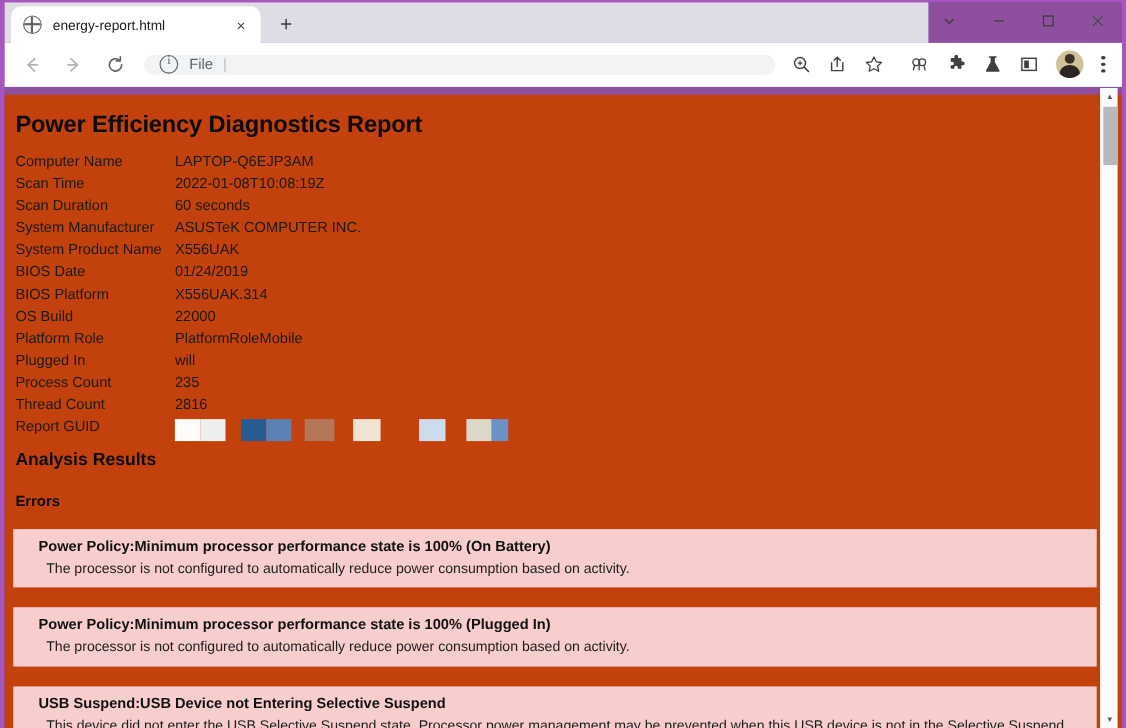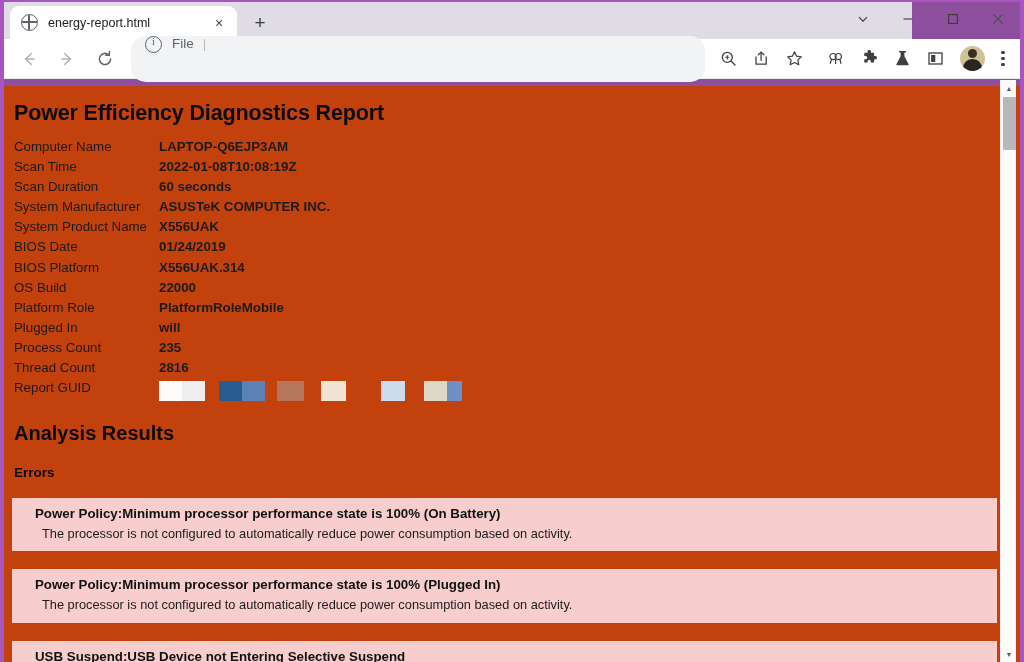--- a/index.html
+++ b/index.html
@@ -17,21 +17,21 @@
     background: #8d4f9e;
     border-left: 4px solid #a855c0;
     border-right: 4px solid #a855c0;
     border-top: 2px solid #a855c0;
     overflow: hidden;
   }
 
   
   #tabstrip {
     position: absolute; top: 0; left: 0;
-    width: 908px; height: 37px;
+    width: 840px; height: 37px;
     background: #dfdce6;
     display: flex; align-items: flex-end;
   }
   #tab {
     margin-left: 6px;
     width: 227px; height: 33px;
     background: #ffffff;
     border-radius: 9px 9px 0 0;
     display: flex; align-items: center;
     padding: 0 8px 0 11px;
@@ -98,25 +98,25 @@
   .navbtn {
     width: 32px; height: 32px; margin-left: 6px;
     display: flex; align-items: center; justify-content: center;
     border-radius: 50%;
   }
   .navbtn:first-child { margin-left: 9px; }
   .navbtn svg { display: block; }
 
   #omnibox {
     flex: 1 1 auto;
-    height: 46px;
+    height: 18px;
     margin: 0 8px 0 10px;
     background: #f1f3f4;
     border-radius: 15px;
-    display: flex; align-items: flex-start;
+    display: flex; align-items: center;
     padding: 0 14px;
     min-width: 0;
   }
   #omni-info {
     flex: 0 0 17px; width: 17px; height: 17px;
     border: 1.5px solid #5f6368; border-radius: 50%;
     position: relative; margin-right: 10px;
   }
   #omni-info::after {
     content: "i";
@@ -193,33 +193,33 @@
   table#sysinfo { border-collapse: collapse; margin-left: 2px; }
   table#sysinfo td {
     font-size: 13.3px;
     color: #1c1c1c;
     padding: 0 0 6.6px 0;
     vertical-align: top;
     line-height: 13.5px;
     white-space: nowrap;
   }
   table#sysinfo td.k { padding-right: 12px; font-weight: normal; }
-  table#sysinfo td.v { font-weight: bold; margin-left: 10px; }
+  table#sysinfo td.v { font-weight: normal; margin-left: 10px; }
 
   
   #guid-redaction {
     position: relative; height: 20px; width: 330px;
   }
   #guid-redaction span {
     position: absolute; top: 0; display: block; height: 20px;
   }
 
   h2#analysis-title {
-    font-size: 20px; font-weight: bold; color: #0b0b0b;
-    margin: 14px 0 0 2px;
+    font-size: 16px; font-weight: bold; color: #0b0b0b;
+    margin: 2px 0 0 2px;
   }
   h3#errors-title {
     font-size: 13.5px; font-weight: bold; color: #0b0b0b;
     margin: 20px 0 0 2px;
   }
 
   .errbox {
     background: #f8cdcd;
     margin-top: 18px;
     padding: 7px 0 9px 16px;

